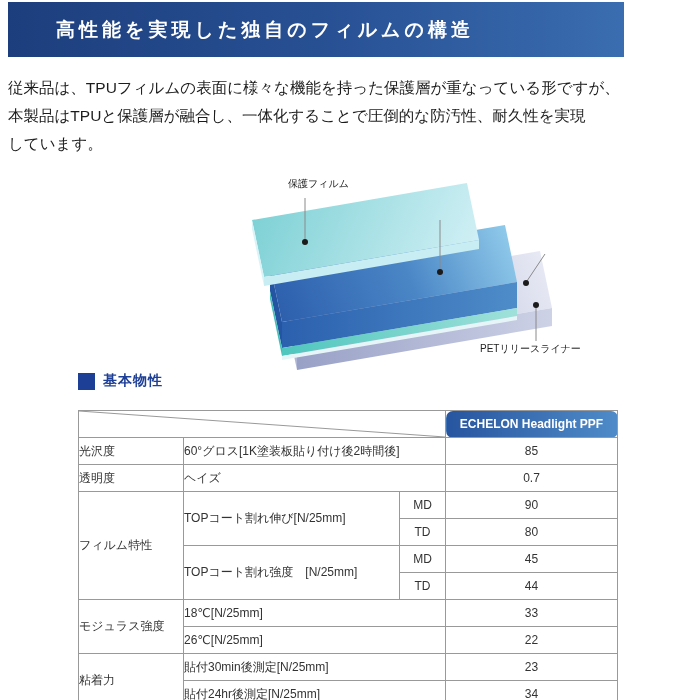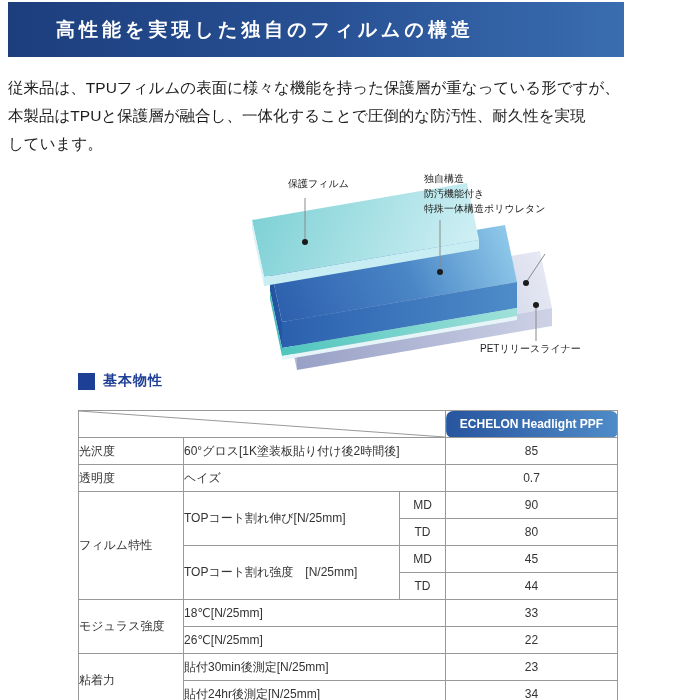--- a/index.html
+++ b/index.html
@@ -116,23 +116,20 @@
       </g>
       <g fill="#1b1b1b">
         <circle cx="65" cy="72" r="3"></circle>
         <circle cx="200" cy="102" r="3"></circle>
         <circle cx="286" cy="113" r="3"></circle>
         <circle cx="296" cy="135" r="3"></circle>
       </g>
     </svg>
 
     <div class="dg-label lbl-protect">保護フィルム</div>
-    <div class="dg-label lbl-unique">独自構造
-防汚機能付き
-特殊一体構造ポリウレタン</div>
     <div class="dg-label lbl-pet">PETリリースライナー</div>
   </div>
 
   <div class="section-head">
     <div class="section-square"></div>
     <div class="section-title">基本物性</div>
   </div>
 
   <table class="props">
     <colgroup>

